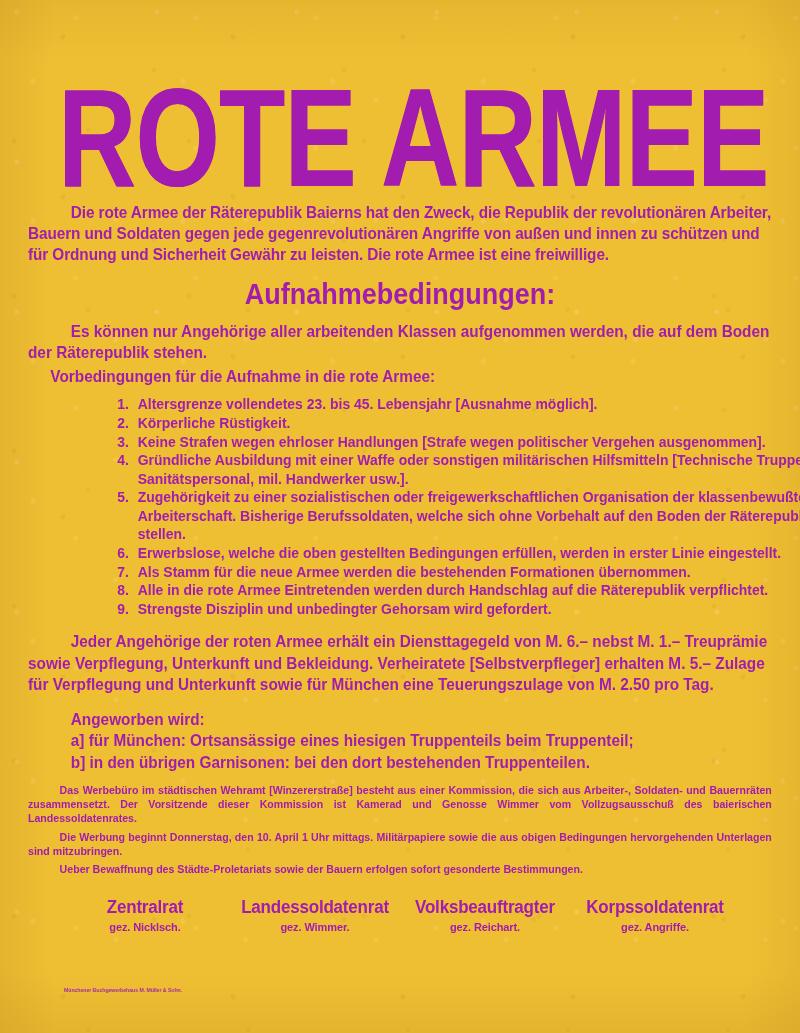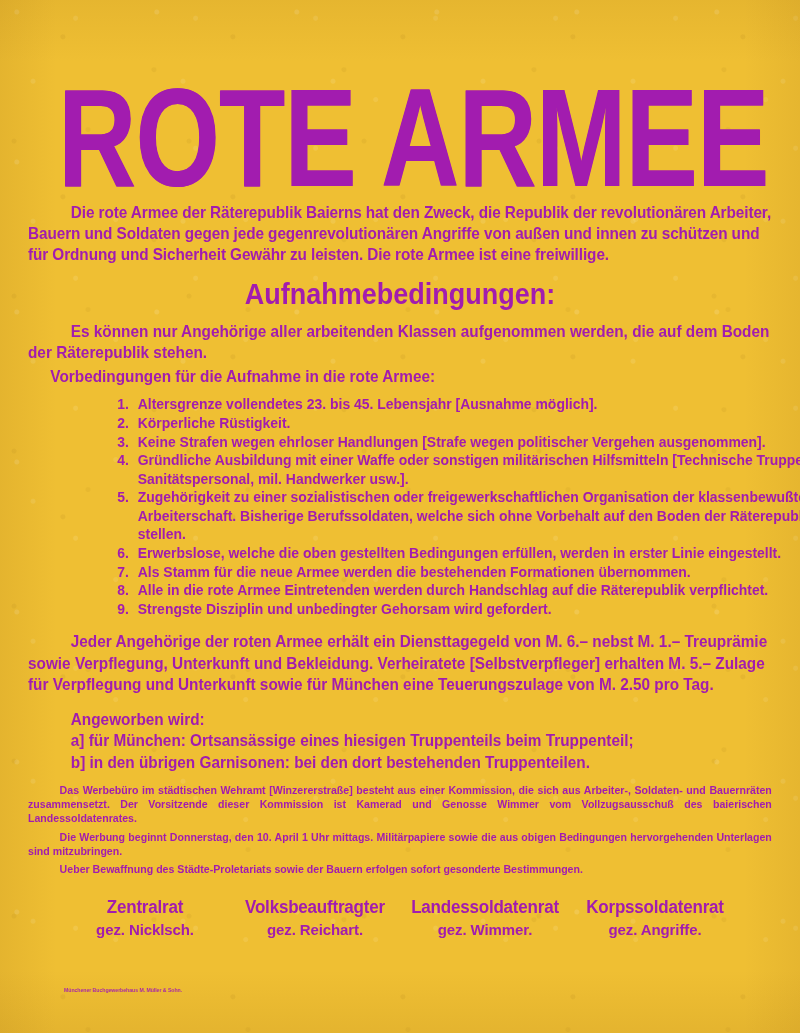--- a/index.html
+++ b/index.html
@@ -179,21 +179,21 @@
   }
   .sig .org {
     font-size: 17px;
     font-weight: 700;
     line-height: 1.05;
     font-family: "Liberation Sans Narrow", "Liberation Sans", sans-serif;
     transform: scaleY(1.1);
     letter-spacing: -0.2px;
   }
   .sig .name {
-    font-size: 15px;
+    font-size: 11px;
     font-weight: 700;
     margin-top: 5px;
     font-family: "Liberation Sans Narrow", "Liberation Sans", sans-serif;
     letter-spacing: -0.1px;
   }
 
   .imprint {
     position: absolute;
     left: 64px;
     bottom: 40px;
@@ -278,26 +278,26 @@
     <p class="fineprint indent">Das Werbebüro im städtischen Wehramt [Winzererstraße] besteht aus einer Kommission, die sich aus Arbeiter-, Soldaten- und Bauernräten zusammensetzt. Der Vorsitzende dieser Kommission ist Kamerad und Genosse Wimmer vom Vollzugsausschuß des baierischen Landessoldatenrates.</p>
     <p class="fineprint indent">Die Werbung beginnt Donnerstag, den 10. April 1 Uhr mittags. Militärpapiere sowie die aus obigen Bedingungen hervorgehenden Unterlagen sind mitzubringen.</p>
     <p class="fineprint indent">Ueber Bewaffnung des Städte-Proletariats sowie der Bauern erfolgen sofort gesonderte Bestimmungen.</p>
 
     <div class="signatures">
       <div class="sig">
         <div class="org">Zentralrat</div>
         <div class="name">gez. Nicklsch.</div>
       </div>
       <div class="sig">
+        <div class="org">Landessoldatenrat</div>
+        <div class="name">gez. Wimmer.</div>
+      </div>
+      <div class="sig">
         <div class="org">Volksbeauftragter</div>
         <div class="name">gez. Reichart.</div>
-      </div>
-      <div class="sig">
-        <div class="org">Landessoldatenrat</div>
-        <div class="name">gez. Wimmer.</div>
       </div>
       <div class="sig">
         <div class="org">Korpssoldatenrat</div>
         <div class="name">gez. Angriffe.</div>
       </div>
     </div>
 
   </div>
 
   <div class="imprint">Münchener Buchgewerbehaus M. Müller &amp; Sohn.</div>

